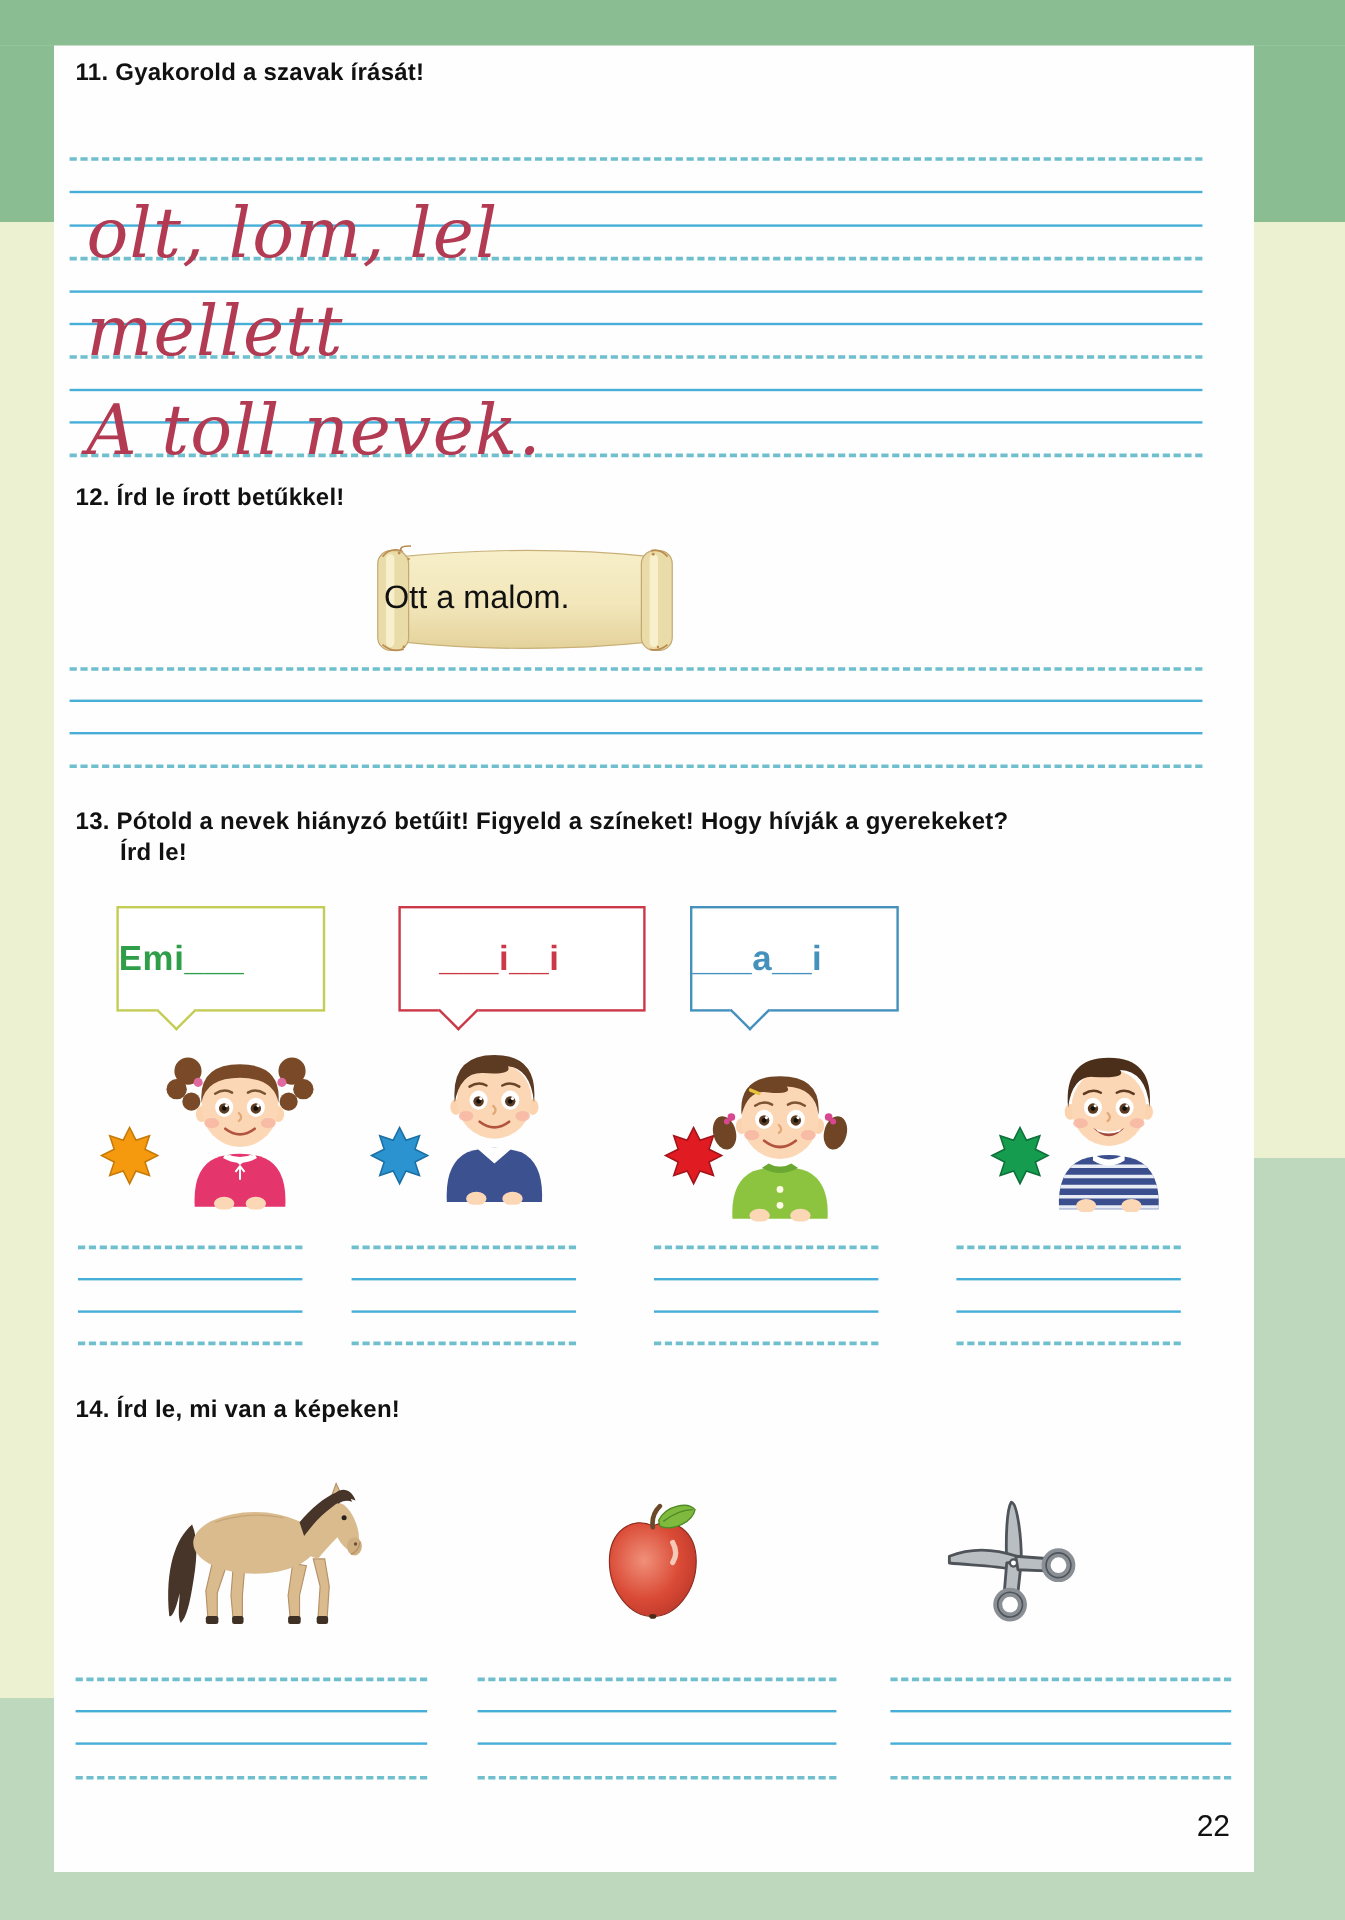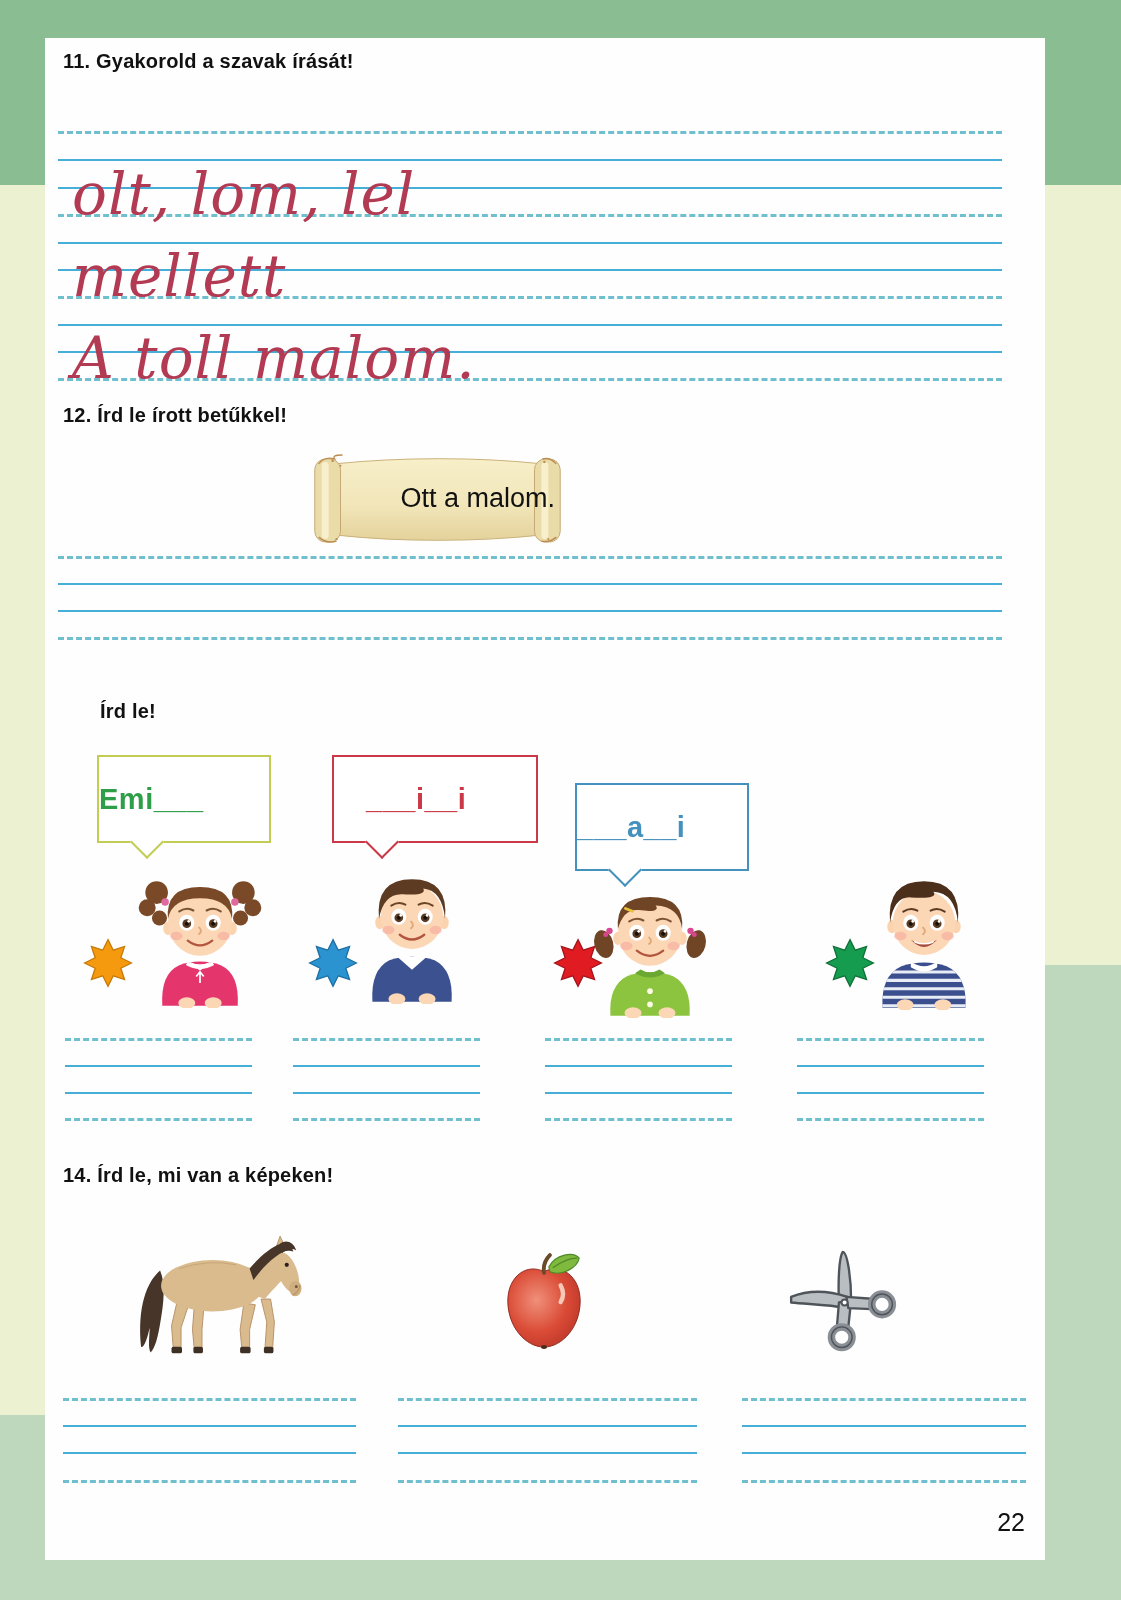--- a/index.html
+++ b/index.html
@@ -15,33 +15,33 @@
 
   .wl{position:absolute;height:0;}
   .dash{border-top:3px dashed var(--line_dashed,#6fbfce);}
   .solid{border-top:2px solid var(--line_solid,#46aed7);}
 
   .script{position:absolute;font-family:"DejaVu Serif",serif;font-style:italic;
           font-size:58px;line-height:1;color:var(--script_red,#b23a52);letter-spacing:1px;white-space:nowrap;margin-top:24px;}
 
   .banner{position:absolute;left:310px;top:452px;width:255px;height:95px;}
   .banner svg{position:absolute;left:0;top:0;}
-  .banner-text{position:absolute;left:10px;right:10px;top:31px;text-align:right;
+  .banner-text{position:absolute;left:10px;right:10px;top:31px;text-align:left;
                font-size:27px;color:#111;}
 
   .bubble{position:absolute;top:755px;width:170px;height:84px;background:#fff;border:2px solid;
           display:flex;align-items:center;justify-content:flex-start;font-size:29px;font-weight:bold;
           letter-spacing:.5px;}
   .tail{position:absolute;bottom:-13px;left:36px;width:22px;height:22px;background:#fff;
         transform:rotate(45deg);border-style:solid;border-width:0 2px 2px 0;}
   .b1{border-color:var(--bubble1_border,#c3cd55);color:var(--bubble1_text,#2f9e48);}
   .b1 .tail{border-color:var(--bubble1_border,#c3cd55);}
   .b2{border-color:var(--bubble2_border,#cb3847);color:var(--bubble2_text,#cb3847);padding-left:32px;}
   .b2 .tail{border-color:var(--bubble2_border,#cb3847);}
-  .b3{border-color:var(--bubble3_border,#4591bd);color:var(--bubble3_text,#4591bd);margin-top:28px;}
+  .b3{border-color:var(--bubble3_border,#4591bd);color:var(--bubble3_text,#4591bd);}
   .b3 .tail{border-color:var(--bubble3_border,#4591bd);}
   .b4{border-color:var(--bubble4_border,#e29b33);color:var(--bubble4_text,#e29b33);}
   .b4 .tail{border-color:var(--bubble4_border,#e29b33);}
 
   .star{position:absolute;top:937px;width:52px;height:52px;}
   .child{position:absolute;width:132px;height:146px;}
   .pic{position:absolute;}
 
   .page-number{position:absolute;left:935px;top:1508px;width:90px;text-align:right;
                font-size:25px;color:#111;}
@@ -67,21 +67,21 @@
   <div class="wl dash" style="top:214px;left:58px;width:944px"></div>
   <div class="wl solid" style="top:242px;left:58px;width:944px"></div>
   <div class="wl solid" style="top:269px;left:58px;width:944px"></div>
   <div class="wl dash" style="top:296px;left:58px;width:944px"></div>
   <div class="wl solid" style="top:324px;left:58px;width:944px"></div>
   <div class="wl solid" style="top:351px;left:58px;width:944px"></div>
   <div class="wl dash" style="top:378px;left:58px;width:944px"></div>
 
   <div class="script" style="left:72px;top:141px">olt, lom, lel</div>
   <div class="script" style="left:72px;top:223px">mellett</div>
-  <div class="script" style="left:72px;top:305px">A toll malom.</div>
+  <div class="script" style="left:72px;top:305px">A toll nevek.</div>
 
   <div class="task-title" style="left:63px;top:404px">12. Írd le írott betűkkel!</div>
 
   <div class="banner">
     <svg width="255" height="95" viewBox="0 0 256 96">
       <defs>
         <linearGradient id="sg" x1="0" y1="0" x2="0" y2="1">
           <stop offset="0" stop-color="#f7efc9"></stop>
             <stop offset=".55" stop-color="#f2e6ba"></stop>
             <stop offset="1" stop-color="#e4d29b"></stop>
@@ -103,20 +103,21 @@
       <circle cx="240" cy="88" r="1" fill="#bb8c50"></circle>
     </svg>
     <div class="banner-text">Ott a malom.</div>
   </div>
 
   <div class="wl dash" style="top:556px;left:58px;width:944px"></div>
   <div class="wl solid" style="top:583px;left:58px;width:944px"></div>
   <div class="wl solid" style="top:610px;left:58px;width:944px"></div>
   <div class="wl dash" style="top:637px;left:58px;width:944px"></div>
 
+  <div class="task-title" style="left:63px;top:674px">13. Pótold a nevek hiányzó betűit! Figyeld a színeket! Hogy hívják a gyerekeket?</div>
   <div class="task-title" style="left:100px;top:700px">Írd le!</div>
 
   <div class="bubble b1" style="left:97px">
     <span>Emi___</span>
     <i class="tail"></i>
   </div>
   <div class="bubble b2" style="left:332px">
     <span>___i__i</span>
     <i class="tail"></i>
   </div>

